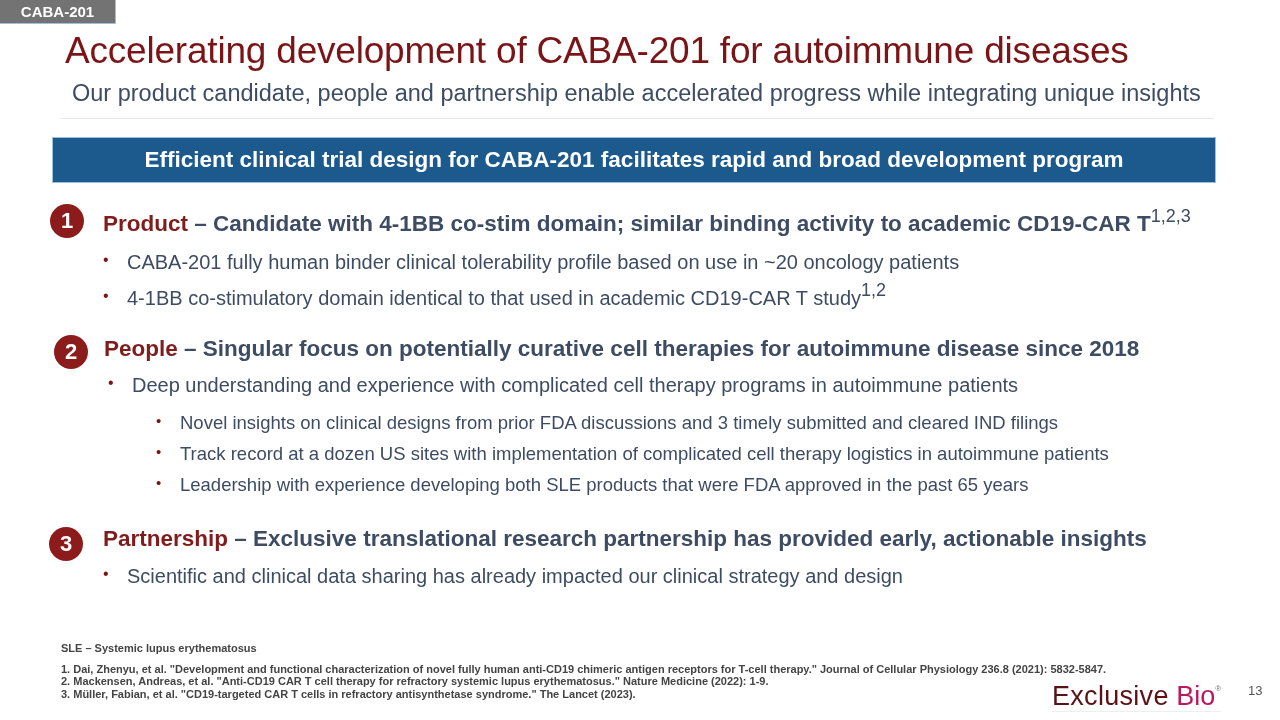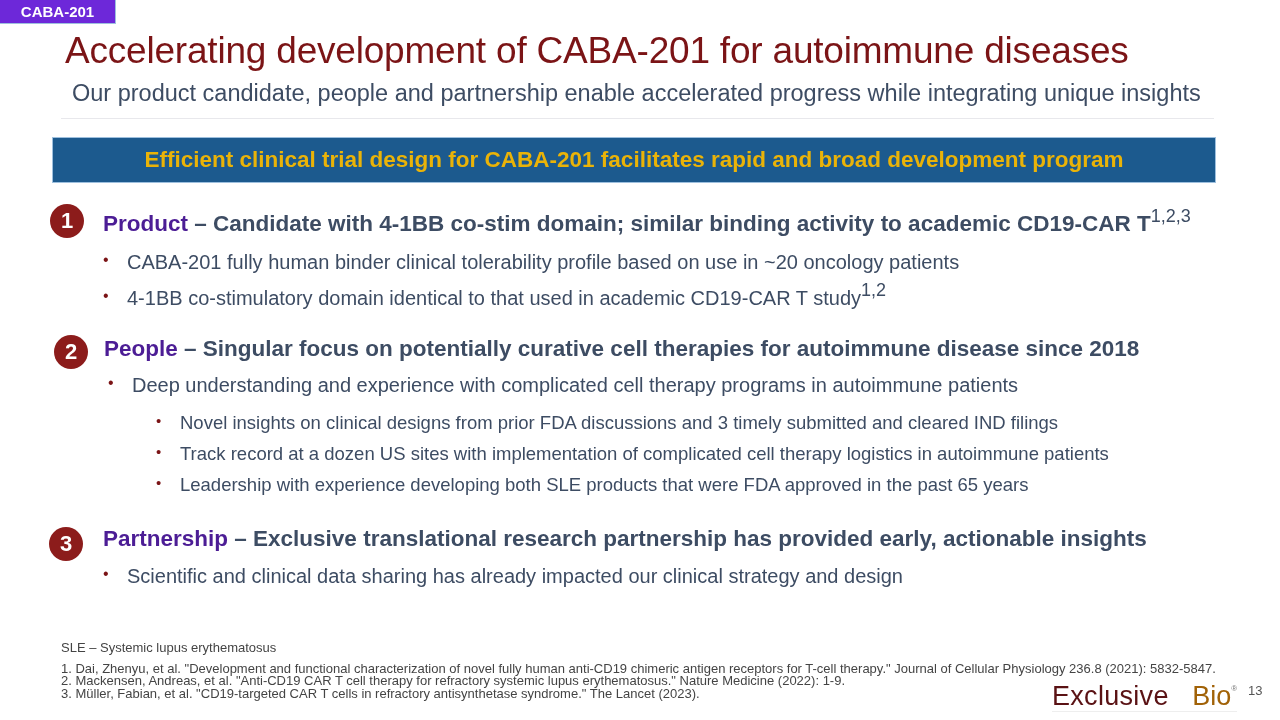--- a/index.html
+++ b/index.html
@@ -4,72 +4,72 @@
 <style>
   html, body { margin: 0; padding: 0; }
   body {
     width: 1280px; height: 720px; position: relative; overflow: hidden;
     background: #ffffff;
     font-family: "Liberation Sans", sans-serif;
     color: #3b4a5e;
   }
   .tag {
     position: absolute; left: 0; top: 0; width: 115px; height: 23px;
-    background: #6d28d9; color: #fff; font-weight: bold; font-size: 15px;
+    background: #737373; color: #fff; font-weight: bold; font-size: 15px;
     display: flex; align-items: center; justify-content: center;
     border-bottom: 1px solid #9ec0de; border-right: 1px solid #9ec0de;
   }
   .title {
     position: absolute; left: 61px; top: 26px; margin: 4px;
     font-size: 37px; font-weight: normal; color: #7b1416; letter-spacing: -0.2px;
     white-space: nowrap;
   }
   .subtitle {
     position: absolute; left: 72px; top: 80px; margin: 0;
     font-size: 23.5px; color: #3d4c63; white-space: nowrap;
   }
   .divider {
     position: absolute; left: 61px; top: 118px; width: 1153px; height: 1px;
     background: #e8e8ec;
   }
   .banner {
     position: absolute; left: 52px; top: 137px; width: 1164px; height: 46px;
-    background: #1c5a8e; color: #eab308; font-weight: bold; font-size: 22.5px;
+    background: #1c5a8e; color: #ffffff; font-weight: bold; font-size: 22.5px;
     display: flex; align-items: center; justify-content: center;
     border: 1px solid #9ec0de; box-sizing: border-box;
   }
   .num {
     position: absolute; width: 34px; height: 34px; border-radius: 50%;
     background: #8c1c1b; color: #fff; font-weight: bold; font-size: 22px;
     display: flex; align-items: center; justify-content: center;
   }
   .heading {
     position: absolute; margin: 0; font-weight: bold; font-size: 22.5px;
     color: #3d4c63; white-space: nowrap;
   }
-  .heading .kw { color: #4c1d95; }
+  .heading .kw { color: #7f1d1d; }
   .heading sup, .bullet sup { font-weight: normal; font-size: 18px; vertical-align: 9px; line-height: 0; }
   .bullet {
     position: absolute; font-size: 20px; color: #3d4c63; white-space: nowrap;
   }
   .bullet.sub { font-size: 18.5px; }
   .bullet .dot {
     position: absolute; left: -24px; top: 0; color: #7b1416; font-size: 16px;
   }
   .bullet.sub .dot { left: -24px; font-size: 15px; }
   .footnotes {
-    position: absolute; left: 61px; top: 642px; font-size: 13px; color: #444; line-height: 12.5px;
+    position: absolute; left: 61px; top: 642px; font-size: 11px; color: #444; line-height: 12.5px; font-weight: bold;
   }
   .footnotes .abbr { margin-bottom: 8px; }
   .logo {
     position: absolute; left: 1052px; top: 674px; font-size: 27px; white-space: nowrap;
     border-bottom: 1px solid #eee; line-height: 30px;
   }
   .logo .cab { color: #5a1214; letter-spacing: 0.3px; }
-  .logo .bio { color: #a16207; margin-left: 16px; }
+  .logo .bio { color: #be185d; }
   .logo .reg { font-size: 8px; vertical-align: 14px; color: #777; }
   .page {
     position: absolute; left: 1248px; top: 683px; font-size: 13px; color: #555;
   }
 </style>
 </head>
 <body>
 
 <div class="tag">CABA-201</div>
 

